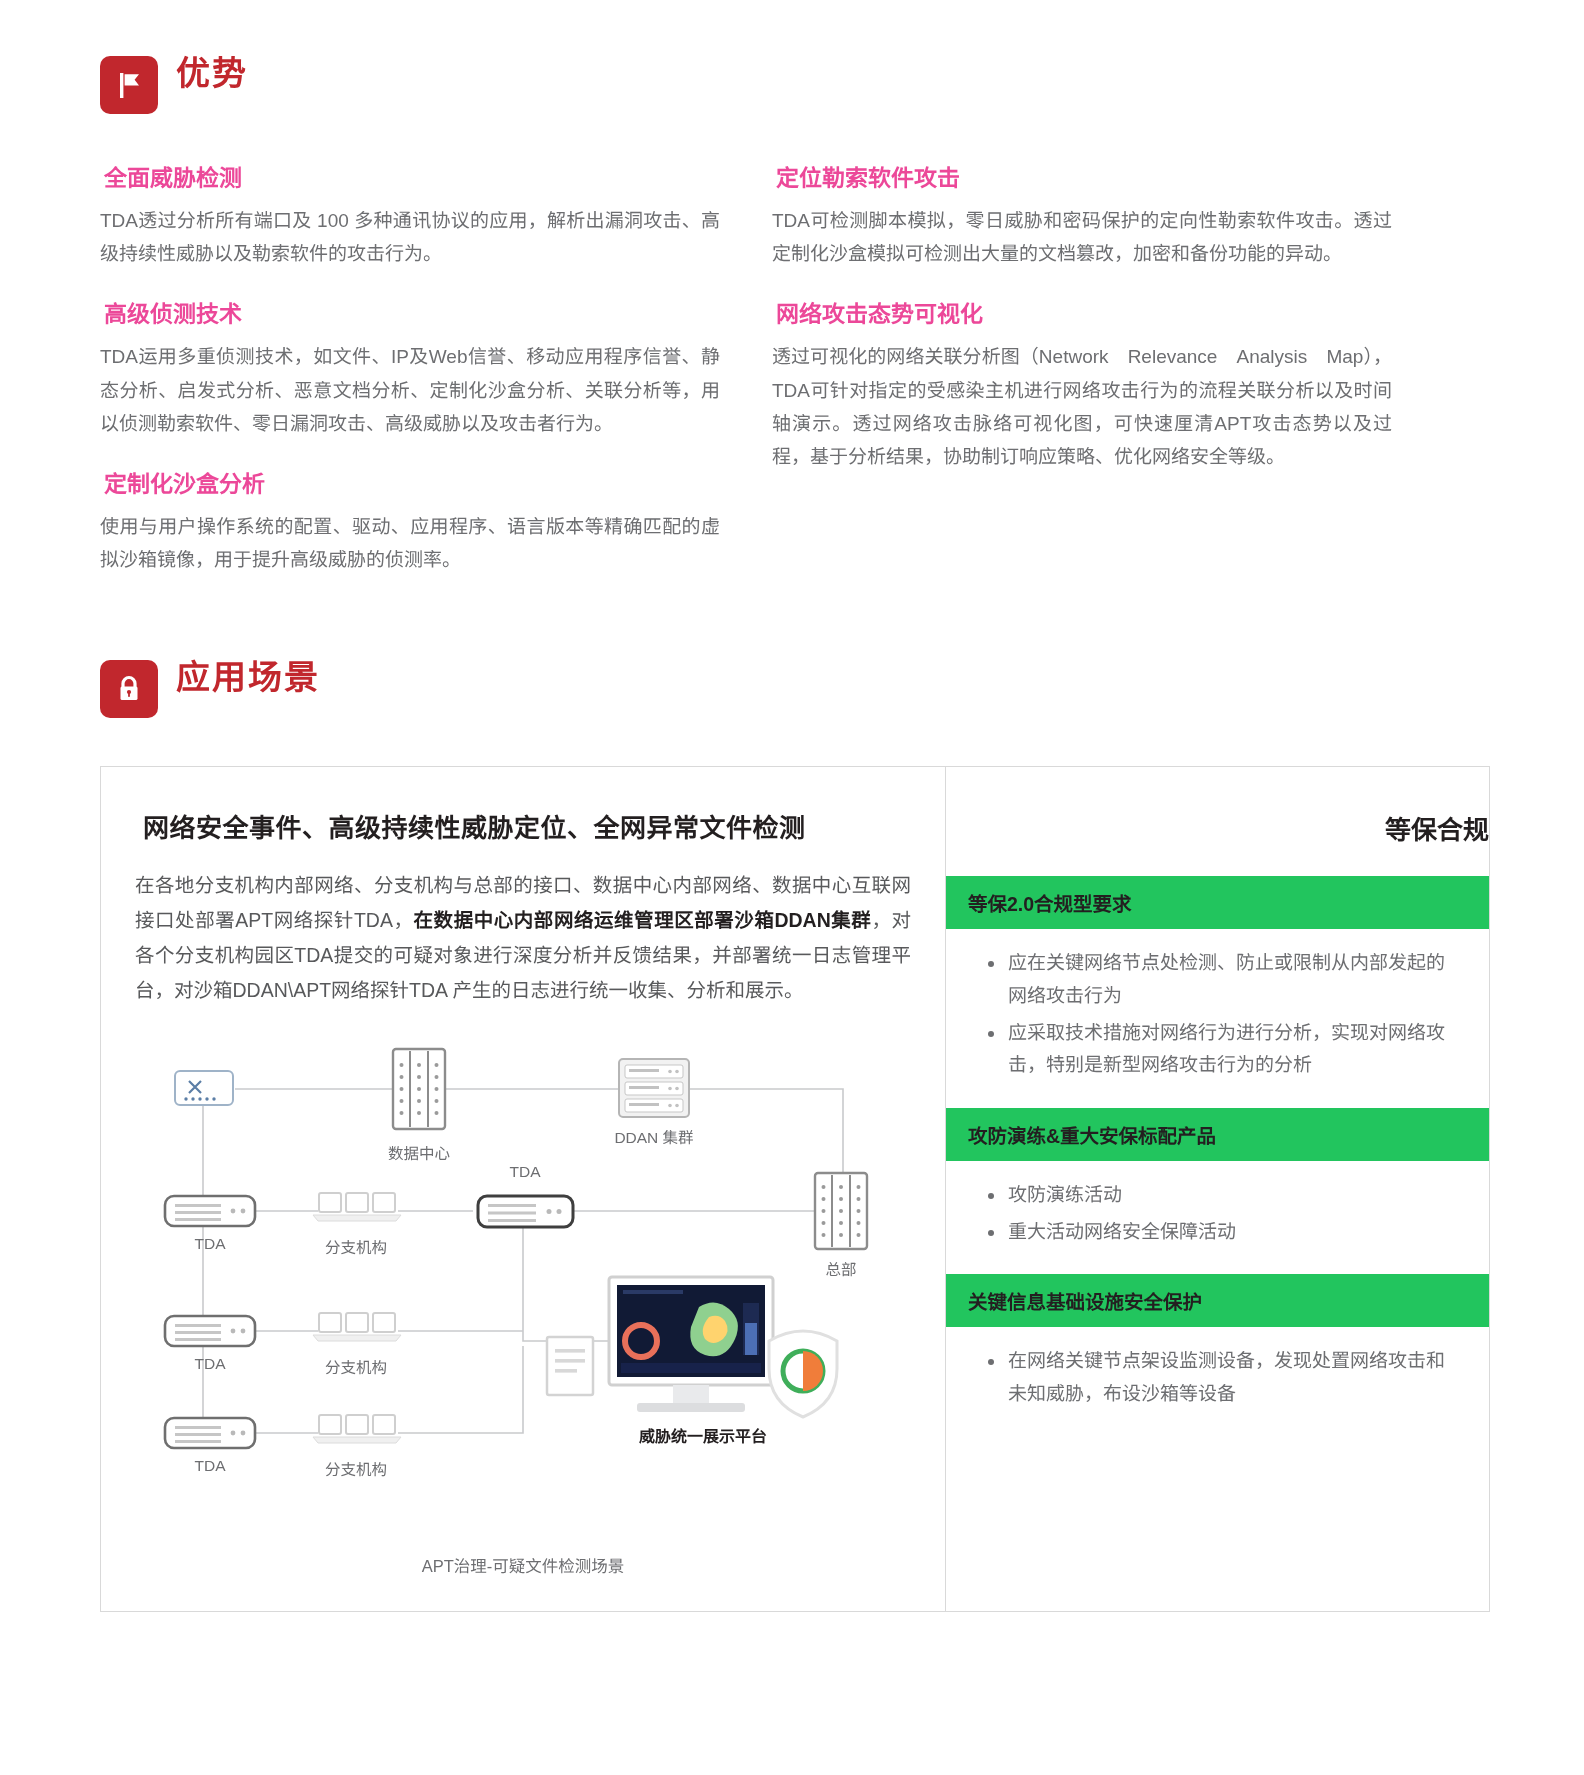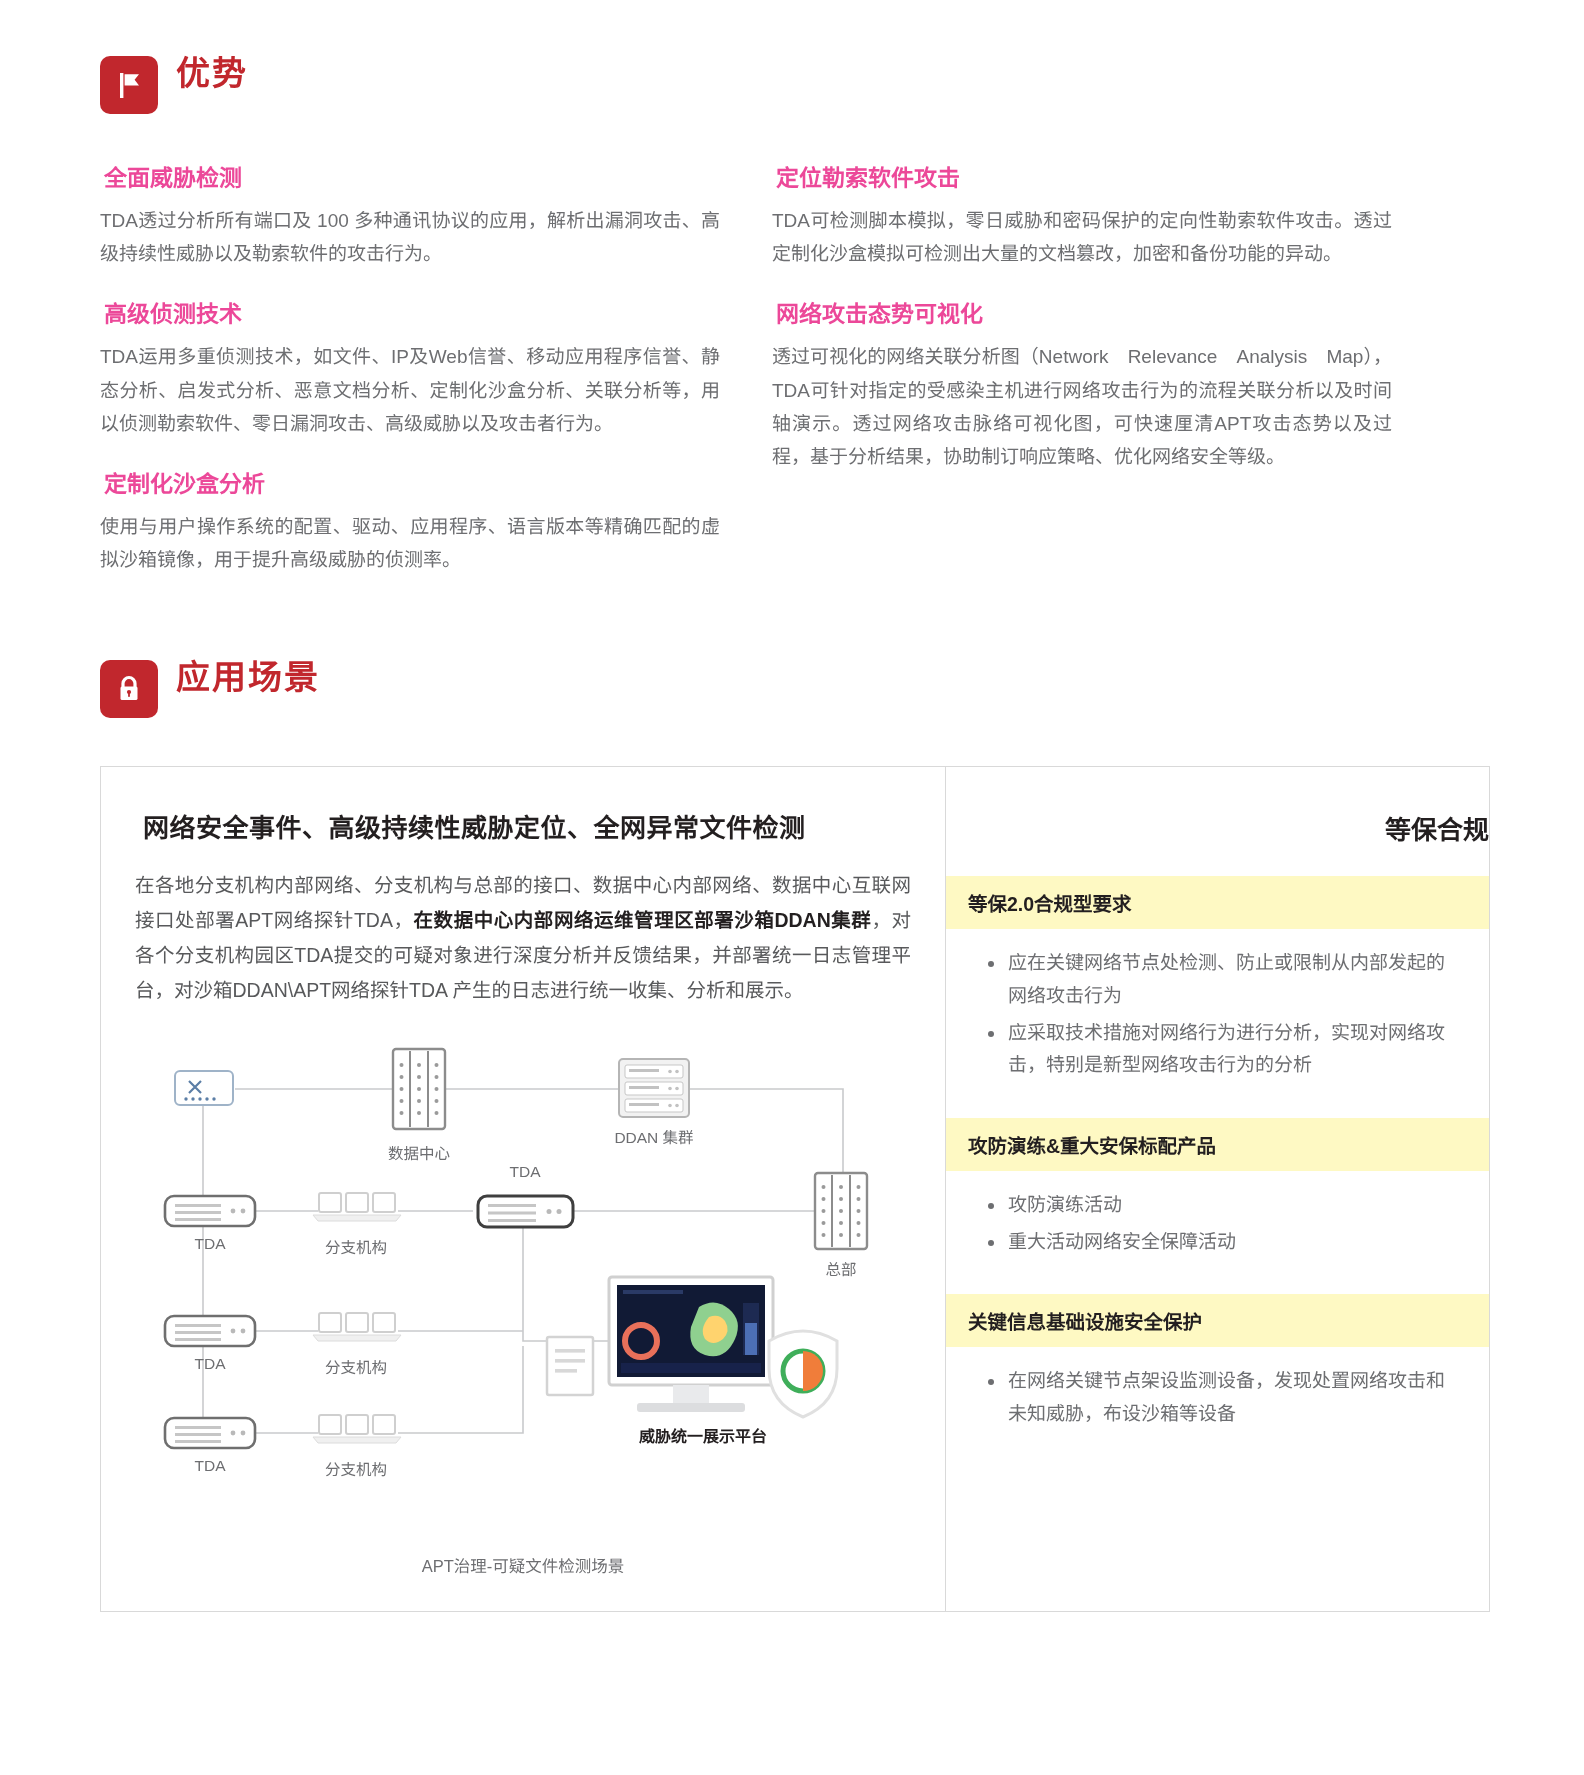--- a/index.html
+++ b/index.html
@@ -59,24 +59,24 @@
   .diagram-caption{
     text-align:center;font-size:16.5px;color:#6d6e71;margin-top:12px;
   }
 
   
   .comp-title{
     text-align:right;font-size:26px;font-weight:700;color:#231f20;
     padding:42px 0 30px 0;margin:0;
   }
   .comp-group-head{
-    background:#fef9c3;font-size:19.5px;font-weight:700;color:#231f20;
+    background:#22c55e;font-size:19.5px;font-weight:700;color:#231f20;
     padding:12px 0 12px 22px;
   }
-  .comp-list{margin:0;padding:18px 30px 32px 42px;list-style:none;}
+  .comp-list{margin:0;padding:18px 30px 22px 42px;list-style:none;}
   .comp-list li{
     position:relative;font-size:19px;line-height:1.72;color:#6d6e71;
     padding-left:20px;margin-bottom:4px;
   }
   .comp-list li:before{
     content:"";position:absolute;left:0;top:14px;
     width:6px;height:6px;border-radius:50%;background:#6d6e71;
   }
 
   

